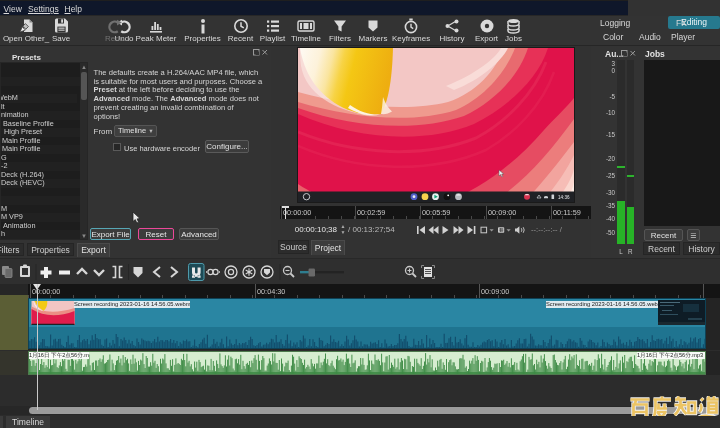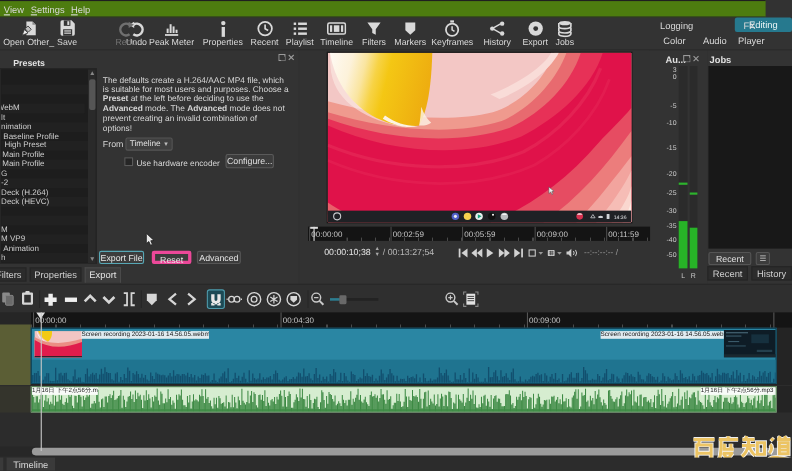--- a/index.html
+++ b/index.html
@@ -6,23 +6,23 @@
   html,body { width:720px; height:428px; overflow:hidden; background:#323232;
     font-family:"Liberation Sans", sans-serif; }
   .abs { position:absolute; }
   #stage { position:relative; width:720px; height:428px; background:#323232; }
   .lbl { color:#d9d9d9; }
 </style>
 </head>
 <body>
 <div id="stage">
 
-  <div class="abs" style="left:0;top:0;width:696px;height:16px;background:#4d7c0f;border-top:1px solid #1f1f1f;border-bottom:1px solid #272727;">
+  <div class="abs" style="left:0;top:0;width:628px;height:16px;background:#0f172a;border-top:1px solid #1f1f1f;border-bottom:1px solid #272727;">
     <span class="abs lbl" style="left:3.5px;top:3px;font-size:8.5px;"><u>V</u>iew</span>
-    <span class="abs lbl" style="left:28px;top:3px;font-size:8.5px;"><u>S</u>ettings</span>
+    <span class="abs lbl" style="left:28px;top:3px;font-size:8.5px;text-decoration:underline;"><u>S</u>ettings</span>
     <span class="abs lbl" style="left:64.5px;top:3px;font-size:8.5px;"><u>H</u>elp</span>
   </div>
 
   <div class="abs" style="left:0;top:16px;width:720px;height:30px;background:#333333;border-bottom:1px solid #262626;" id="toolbar">
     <style>
       .tb { position:absolute; top:1px; height:28px; text-align:center; }
       .tb .ic { height:16px; margin-top:1px; }
       .tb .tx { font-size:8px; color:#dadada; line-height:9px; white-space:nowrap; }
       .tb svg { display:inline-block; }
     </style>
@@ -221,21 +221,21 @@
         <div class="abs" style="left:5.5px;top:23px;width:178px;font-size:7.6px;line-height:8.7px;color:#d6d6d6;white-space:nowrap;">The defaults create a H.264/AAC MP4 file, which<br>is suitable for most users and purposes. Choose a<br><b>Preset</b> at the left before deciding to use the<br><b>Advanced</b> mode. The <b>Advanced</b> mode does not<br>prevent creating an invalid combination of<br>options!</div>
 
         <div class="abs" style="left:5.5px;top:81px;font-size:8px;color:#d6d6d6;">From</div>
         <div class="abs" style="left:26px;top:79px;width:43px;height:12px;background:#3f3f3f;border:1px solid #555;border-radius:2px;color:#e0e0e0;font-size:7.5px;line-height:10.5px;padding-left:3px;">Timeline <span style="font-size:5.5px;color:#bbb;">▼</span></div>
 
         <div class="abs" style="left:25px;top:97px;width:8px;height:8px;background:#262626;border:1px solid #5a5a5a;"></div>
         <div class="abs" style="left:36px;top:97.5px;font-size:7.5px;color:#d6d6d6;">Use hardware encoder</div>
         <div class="abs" style="left:117px;top:94px;width:44px;height:13px;background:#3c3c3c;border:1px solid #5a5a5a;border-radius:2px;color:#e0e0e0;font-size:8px;text-align:center;line-height:12px;">Configure...</div>
 
         <div class="abs" style="left:2px;top:182px;width:41px;height:12px;background:#3c3c3c;border:1px solid #57a7b5;border-radius:2px;color:#e8e8e8;font-size:8px;text-align:center;line-height:11px;">Export File</div>
-        <div class="abs" style="left:50px;top:182px;width:36px;height:12px;background:#3c3c3c;border:3px solid #ec4899;border-radius:2px;color:#e8e8e8;font-size:8px;text-align:center;line-height:11px;">Reset</div>
+        <div class="abs" style="left:50px;top:182px;width:36px;height:12px;background:#3c3c3c;border:1px solid #ec4899;border-radius:2px;color:#e8e8e8;font-size:8px;text-align:center;line-height:11px;">Reset</div>
         <div class="abs" style="left:91px;top:182px;width:40px;height:12px;background:#3c3c3c;border:1px solid #555;border-radius:2px;color:#e8e8e8;font-size:8px;text-align:center;line-height:11px;">Advanced</div>
 
         <svg class="abs" style="left:44px;top:165px;" width="10" height="13" viewBox="0 0 10 13">
             <path d="M1 1 L1 10.5 L3.3 8.6 L4.8 12 L6.6 11.2 L5.1 7.9 L8 7.6 Z" fill="#e8e8e8" stroke="#222" stroke-width="0.8"></path>
           </svg>
       </div>
 
       <div class="abs" style="left:0;top:196px;width:271px;height:16px;background:#333;">
         <div class="abs" style="left:-8px;top:1px;width:32px;height:13px;background:#2c2c2c;border:1px solid #252525;color:#cfcfcf;font-size:8.5px;text-align:center;line-height:12px;">Filters</div>
         <div class="abs" style="left:27px;top:1px;width:47px;height:13px;background:#2c2c2c;border:1px solid #252525;color:#cfcfcf;font-size:8.5px;text-align:center;line-height:12px;">Properties</div>
@@ -353,20 +353,24 @@
             </g>
           <path d="M91.5,4.2 L93.6,6.6 L95.7,4.2 Z" fill="#999"></path>
           <g fill="#cdcdcd">
               <path d="M100,3.6 h1.8 l2.6,-2.4 v7.6 l-2.6,-2.4 h-1.8 z"></path>
               <path d="M106.3,3.2 a3,3 0 0 1 0,3.6 M108.2,2.2 a4.8,4.8 0 0 1 0,5.6" stroke="#cdcdcd" stroke-width="0.9" fill="none"></path>
             </g>
         </svg>
         <div class="abs" style="left:259px;top:1px;color:#9a9a9a;font-size:7.6px;line-height:13px;">--:--:--:-- /</div>
       </div>
 
+      <div class="abs" style="left:0;top:193px;width:318px;height:19px;">
+        <div class="abs" style="left:6px;top:1px;width:31px;height:14px;background:#2c2c2c;border:1px solid #252525;color:#cfcfcf;font-size:8.5px;text-align:center;line-height:13px;">Source</div>
+        <div class="abs" style="left:39px;top:1px;width:34px;height:15px;background:#3c3c3c;border:1px solid #4a4a4a;border-bottom:none;color:#e2e2e2;font-size:8.5px;text-align:center;line-height:14px;">Project</div>
+      </div>
     </div>
 
     <div class="abs" style="left:591px;top:0;width:52px;height:212px;background:#333;" id="meter">
       <div class="abs" style="left:14px;top:3px;font-size:8.5px;font-weight:bold;color:#e0e0e0;">Au...</div>
       <svg class="abs" style="left:30px;top:4px;" width="15" height="7" viewBox="0 0 15 7">
           <g stroke="#9a9a9a" fill="none" stroke-width="1">
             <rect x="0.5" y="0.5" width="5.5" height="5.5"></rect>
             <rect x="2.5" y="2.5" width="3.5" height="3.5" fill="#333" stroke="none"></rect>
             <path d="M9.5,1 L14,5.5 M14,1 L9.5,5.5"></path>
           </g>

